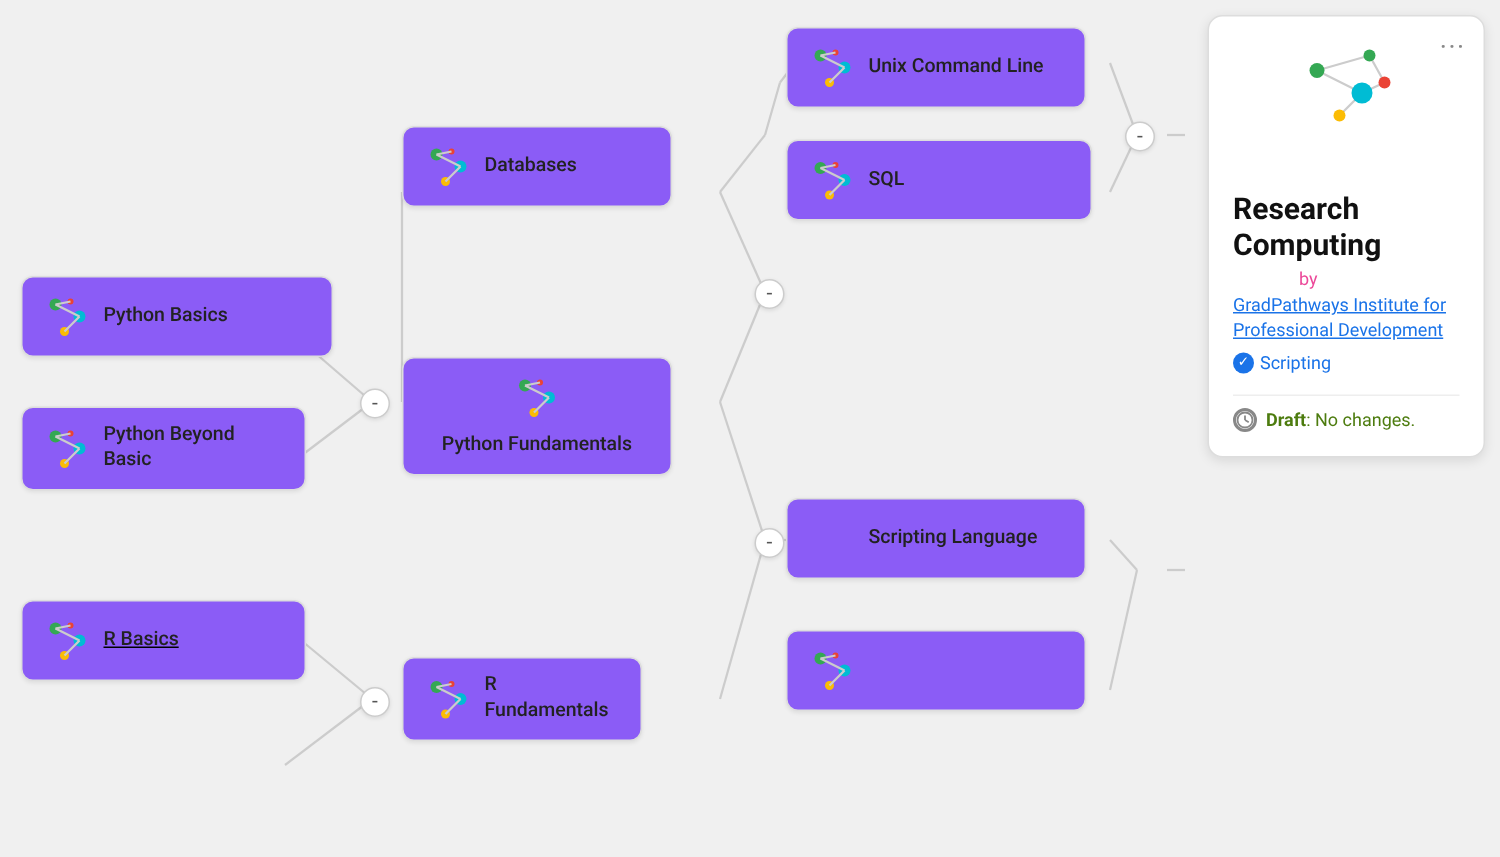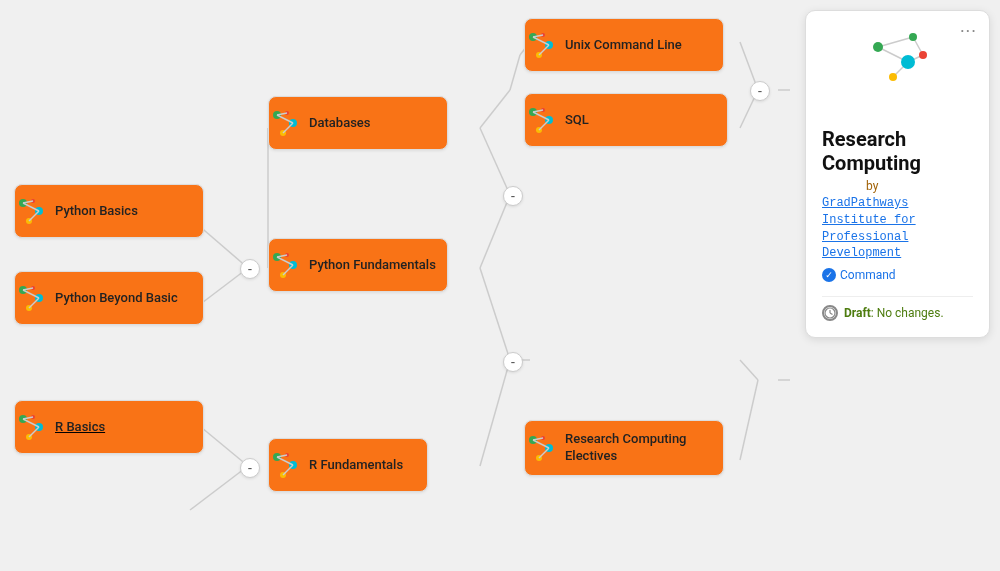--- a/index.html
+++ b/index.html
@@ -15,27 +15,27 @@
     .canvas {
       position: relative;
       width: 1000px;
       height: 571px;
       background: #f0f0f0;
     }
 
     
     .node-card {
       position: absolute;
-      background: #f97316;
+      background: #8b5cf6;
       border: 1px solid #ddd;
       border-radius: 8px;
       display: flex;
       align-items: center;
       gap: 8px;
-      padding: 10px 0;
+      padding: 10px 14px;
       box-shadow: 0 1px 3px rgba(0,0,0,0.08);
       cursor: pointer;
       min-width: 160px;
     }
 
     .node-card .node-icon {
       flex-shrink: 0;
       width: 32px;
       height: 32px;
     }
@@ -99,33 +99,32 @@
       font-size: 20px;
       font-weight: 700;
       color: #111;
       line-height: 1.2;
       margin-bottom: 4px;
       margin-top: 40px;
     }
 
     .info-panel .panel-by {
       font-size: 12px;
-      color: #a16207;
+      color: #ec4899;
       margin-bottom: 2px;
       padding-left: 44px;
     }
 
     .info-panel .panel-org {
       font-size: 12px;
       color: #1a73e8;
       text-decoration: underline;
       line-height: 1.4;
       margin-bottom: 6px;
       cursor: pointer;
-      font-family: Liberation Mono, monospace;
     }
 
     .info-panel .verified-badge {
       display: flex;
       align-items: center;
       gap: 4px;
       font-size: 12px;
       color: #1a73e8;
       margin-bottom: 14px;
     }
@@ -221,21 +220,21 @@
     <line x1="480" y1="466" x2="510" y2="360" stroke="#ccc" stroke-width="1.5"></line>
 
     <line x1="530" y1="360" x2="520" y2="360" stroke="#ccc" stroke-width="1.5"></line>
 
     <line x1="510" y1="360" x2="510" y2="360" stroke="#ccc" stroke-width="1.5"></line>
 
     <line x1="268" y1="268" x2="268" y2="128" stroke="#ccc" stroke-width="1.5"></line>
     <line x1="268" y1="128" x2="340" y2="128" stroke="#ccc" stroke-width="1.5"></line>
   </svg>
 
-  <div class="node-card" style="left:14px; top:184px; width:190px;">
+  <div class="node-card" style="left:14px; top:184px; width:208px;">
     <div class="node-icon">
       <svg width="32" height="32" viewBox="0 0 32 32">
         <circle cx="8" cy="8" r="4" fill="#34a853"></circle>
         <circle cx="24" cy="16" r="4" fill="#00bcd4"></circle>
         <circle cx="14" cy="26" r="3" fill="#fbbc04"></circle>
         <line x1="8" y1="8" x2="24" y2="16" stroke="#ccc" stroke-width="1.5"></line>
         <line x1="24" y1="16" x2="14" y2="26" stroke="#ccc" stroke-width="1.5"></line>
         <circle cx="18" cy="6" r="2" fill="#ea4335"></circle>
         <line x1="8" y1="8" x2="18" y2="6" stroke="#ccc" stroke-width="1.5"></line>
       </svg>
@@ -275,21 +274,21 @@
       </svg>
     </div>
     <span class="node-label">R Basics</span>
   </div>
 
 
   <div class="collapse-btn" style="left:240px; top:458px;">
     <span>-</span>
   </div>
 
-  <div class="node-card" style="left:268px; top:238px; width:180px;">
+  <div class="node-card" style="left:268px; top:238px; width:180px;flex-direction:column;">
     <div class="node-icon">
       <svg width="32" height="32" viewBox="0 0 32 32">
         <circle cx="8" cy="8" r="4" fill="#34a853"></circle>
         <circle cx="24" cy="16" r="4" fill="#00bcd4"></circle>
         <circle cx="14" cy="26" r="3" fill="#fbbc04"></circle>
         <line x1="8" y1="8" x2="24" y2="16" stroke="#ccc" stroke-width="1.5"></line>
         <line x1="24" y1="16" x2="14" y2="26" stroke="#ccc" stroke-width="1.5"></line>
         <circle cx="18" cy="6" r="2" fill="#ea4335"></circle>
         <line x1="8" y1="8" x2="18" y2="6" stroke="#ccc" stroke-width="1.5"></line>
       </svg>
@@ -305,21 +304,21 @@
         <circle cx="14" cy="26" r="3" fill="#fbbc04"></circle>
         <line x1="8" y1="8" x2="24" y2="16" stroke="#ccc" stroke-width="1.5"></line>
         <line x1="24" y1="16" x2="14" y2="26" stroke="#ccc" stroke-width="1.5"></line>
         <circle cx="18" cy="6" r="2" fill="#ea4335"></circle>
         <line x1="8" y1="8" x2="18" y2="6" stroke="#ccc" stroke-width="1.5"></line>
       </svg>
     </div>
     <span class="node-label">R Fundamentals</span>
   </div>
 
-  <div class="node-card" style="left:268px; top:96px; width:180px;">
+  <div class="node-card" style="left:268px; top:84px; width:180px;">
     <div class="node-icon">
       <svg width="32" height="32" viewBox="0 0 32 32">
         <circle cx="8" cy="8" r="4" fill="#34a853"></circle>
         <circle cx="24" cy="16" r="4" fill="#00bcd4"></circle>
         <circle cx="14" cy="26" r="3" fill="#fbbc04"></circle>
         <line x1="8" y1="8" x2="24" y2="16" stroke="#ccc" stroke-width="1.5"></line>
         <line x1="24" y1="16" x2="14" y2="26" stroke="#ccc" stroke-width="1.5"></line>
         <circle cx="18" cy="6" r="2" fill="#ea4335"></circle>
         <line x1="8" y1="8" x2="18" y2="6" stroke="#ccc" stroke-width="1.5"></line>
       </svg>
@@ -362,34 +361,42 @@
         <line x1="8" y1="8" x2="18" y2="6" stroke="#ccc" stroke-width="1.5"></line>
       </svg>
     </div>
     <span class="node-label">SQL</span>
   </div>
 
   <div class="collapse-btn" style="left:750px; top:81px;">
     <span>-</span>
   </div>
 
+  <div class="node-card" style="left:524px; top:332px; width:200px;">
+    <div class="node-icon">
+      <svg width="32" height="32" viewBox="0 0 32 32">
+        <circle cx="8" cy="8" r="4" fill="none"></circle>
+        <circle cx="24" cy="16" r="4" fill="none"></circle>
+      </svg>
+    </div>
+    <span class="node-label">Scripting Language</span>
+  </div>
 
   <div class="node-card" style="left:524px; top:420px; width:200px;">
     <div class="node-icon">
       <svg width="32" height="32" viewBox="0 0 32 32">
         <circle cx="8" cy="8" r="4" fill="#34a853"></circle>
         <circle cx="24" cy="16" r="4" fill="#00bcd4"></circle>
         <circle cx="14" cy="26" r="3" fill="#fbbc04"></circle>
         <line x1="8" y1="8" x2="24" y2="16" stroke="#ccc" stroke-width="1.5"></line>
         <line x1="24" y1="16" x2="14" y2="26" stroke="#ccc" stroke-width="1.5"></line>
         <circle cx="18" cy="6" r="2" fill="#ea4335"></circle>
         <line x1="8" y1="8" x2="18" y2="6" stroke="#ccc" stroke-width="1.5"></line>
       </svg>
     </div>
-    <span class="node-label">Research Computing Electives</span>
   </div>
 
   <div class="info-panel">
     <span class="more-btn">···</span>
 
     <div class="panel-icon">
       <svg width="80" height="60" viewBox="0 0 80 60">
 
         <line x1="20" y1="20" x2="50" y2="35" stroke="#ccc" stroke-width="1.5"></line>
         <line x1="50" y1="35" x2="35" y2="50" stroke="#ccc" stroke-width="1.5"></line>
@@ -403,21 +410,21 @@
         <circle cx="65" cy="28" r="4" fill="#ea4335"></circle>
       </svg>
     </div>
 
     <div class="panel-title">Research Computing</div>
     <div class="panel-by">by</div>
     <div class="panel-org">GradPathways Institute for Professional Development</div>
 
     <div class="verified-badge">
       <div class="verified-icon">✓</div>
-      <span>Command</span>
+      <span>Scripting</span>
     </div>
 
     <div class="draft-section">
       <div class="draft-icon">
         <svg width="12" height="12" viewBox="0 0 12 12">
           <circle cx="6" cy="6" r="5" fill="none" stroke="#888" stroke-width="1.2"></circle>
           <line x1="6" y1="3" x2="6" y2="6" stroke="#888" stroke-width="1.2"></line>
           <line x1="6" y1="6" x2="8.5" y2="7.5" stroke="#888" stroke-width="1.2"></line>
         </svg>
       </div>

